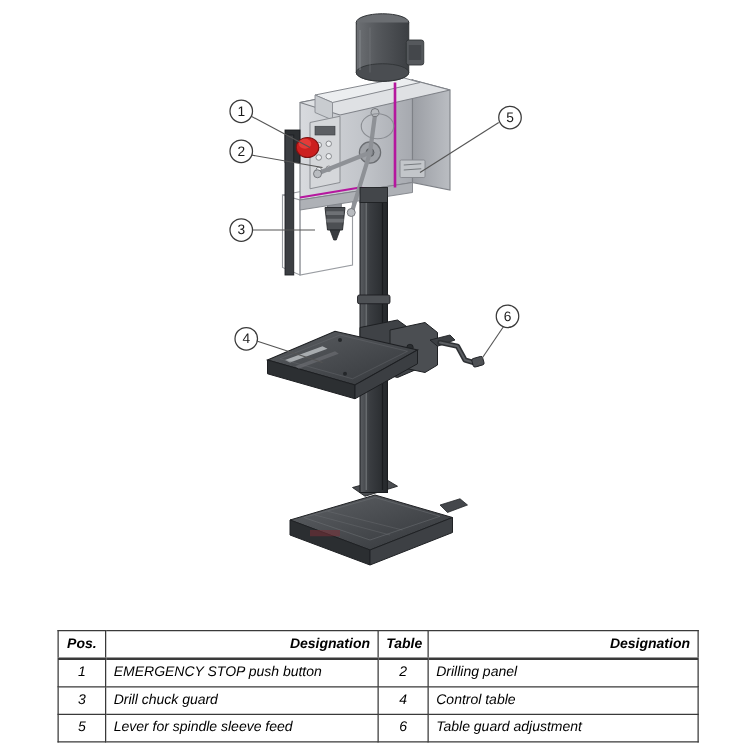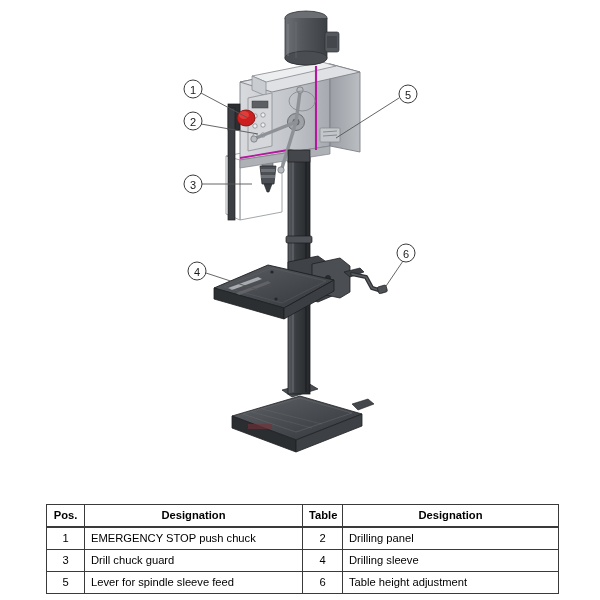--- a/index.html
+++ b/index.html
@@ -51,24 +51,25 @@
     font-size: 11.2px;
     background: #ffffff;
   }
   #legend-table th,
   #legend-table td {
     border: 1px solid #3a3a3a;
     padding: 3px 6px;
     height: 15px;
     vertical-align: middle;
     line-height: 1.15;
+    font-style: italic;
   }
   #legend-table th {
     font-weight: bold;
-    text-align: center;
+    text-align: right;
   }
   #legend-table th.c-pos,
   #legend-table th.c-item,
   #legend-table td.c-pos,
   #legend-table td.c-item {
     text-align: center;
   }
   col.w-pos  { width: 38px; }
   col.w-des1 { width: 218px; }
   col.w-item { width: 40px; }
@@ -293,30 +294,30 @@
     <tr>
       <th class="c-pos">Pos.</th>
       <th>Designation</th>
       <th class="c-item">Table</th>
       <th>Designation</th>
     </tr>
   </thead>
   <tbody>
     <tr>
       <td class="c-pos">1</td>
-      <td>EMERGENCY STOP push chuck</td>
+      <td>EMERGENCY STOP push button</td>
       <td class="c-item">2</td>
       <td>Drilling panel</td>
     </tr>
     <tr>
       <td class="c-pos">3</td>
       <td>Drill chuck guard</td>
       <td class="c-item">4</td>
-      <td>Drilling sleeve</td>
+      <td>Control table</td>
     </tr>
     <tr>
       <td class="c-pos">5</td>
       <td>Lever for spindle sleeve feed</td>
       <td class="c-item">6</td>
-      <td>Table height adjustment</td>
+      <td>Table guard adjustment</td>
     </tr>
   </tbody>
 </table>
 
 </body></html>

